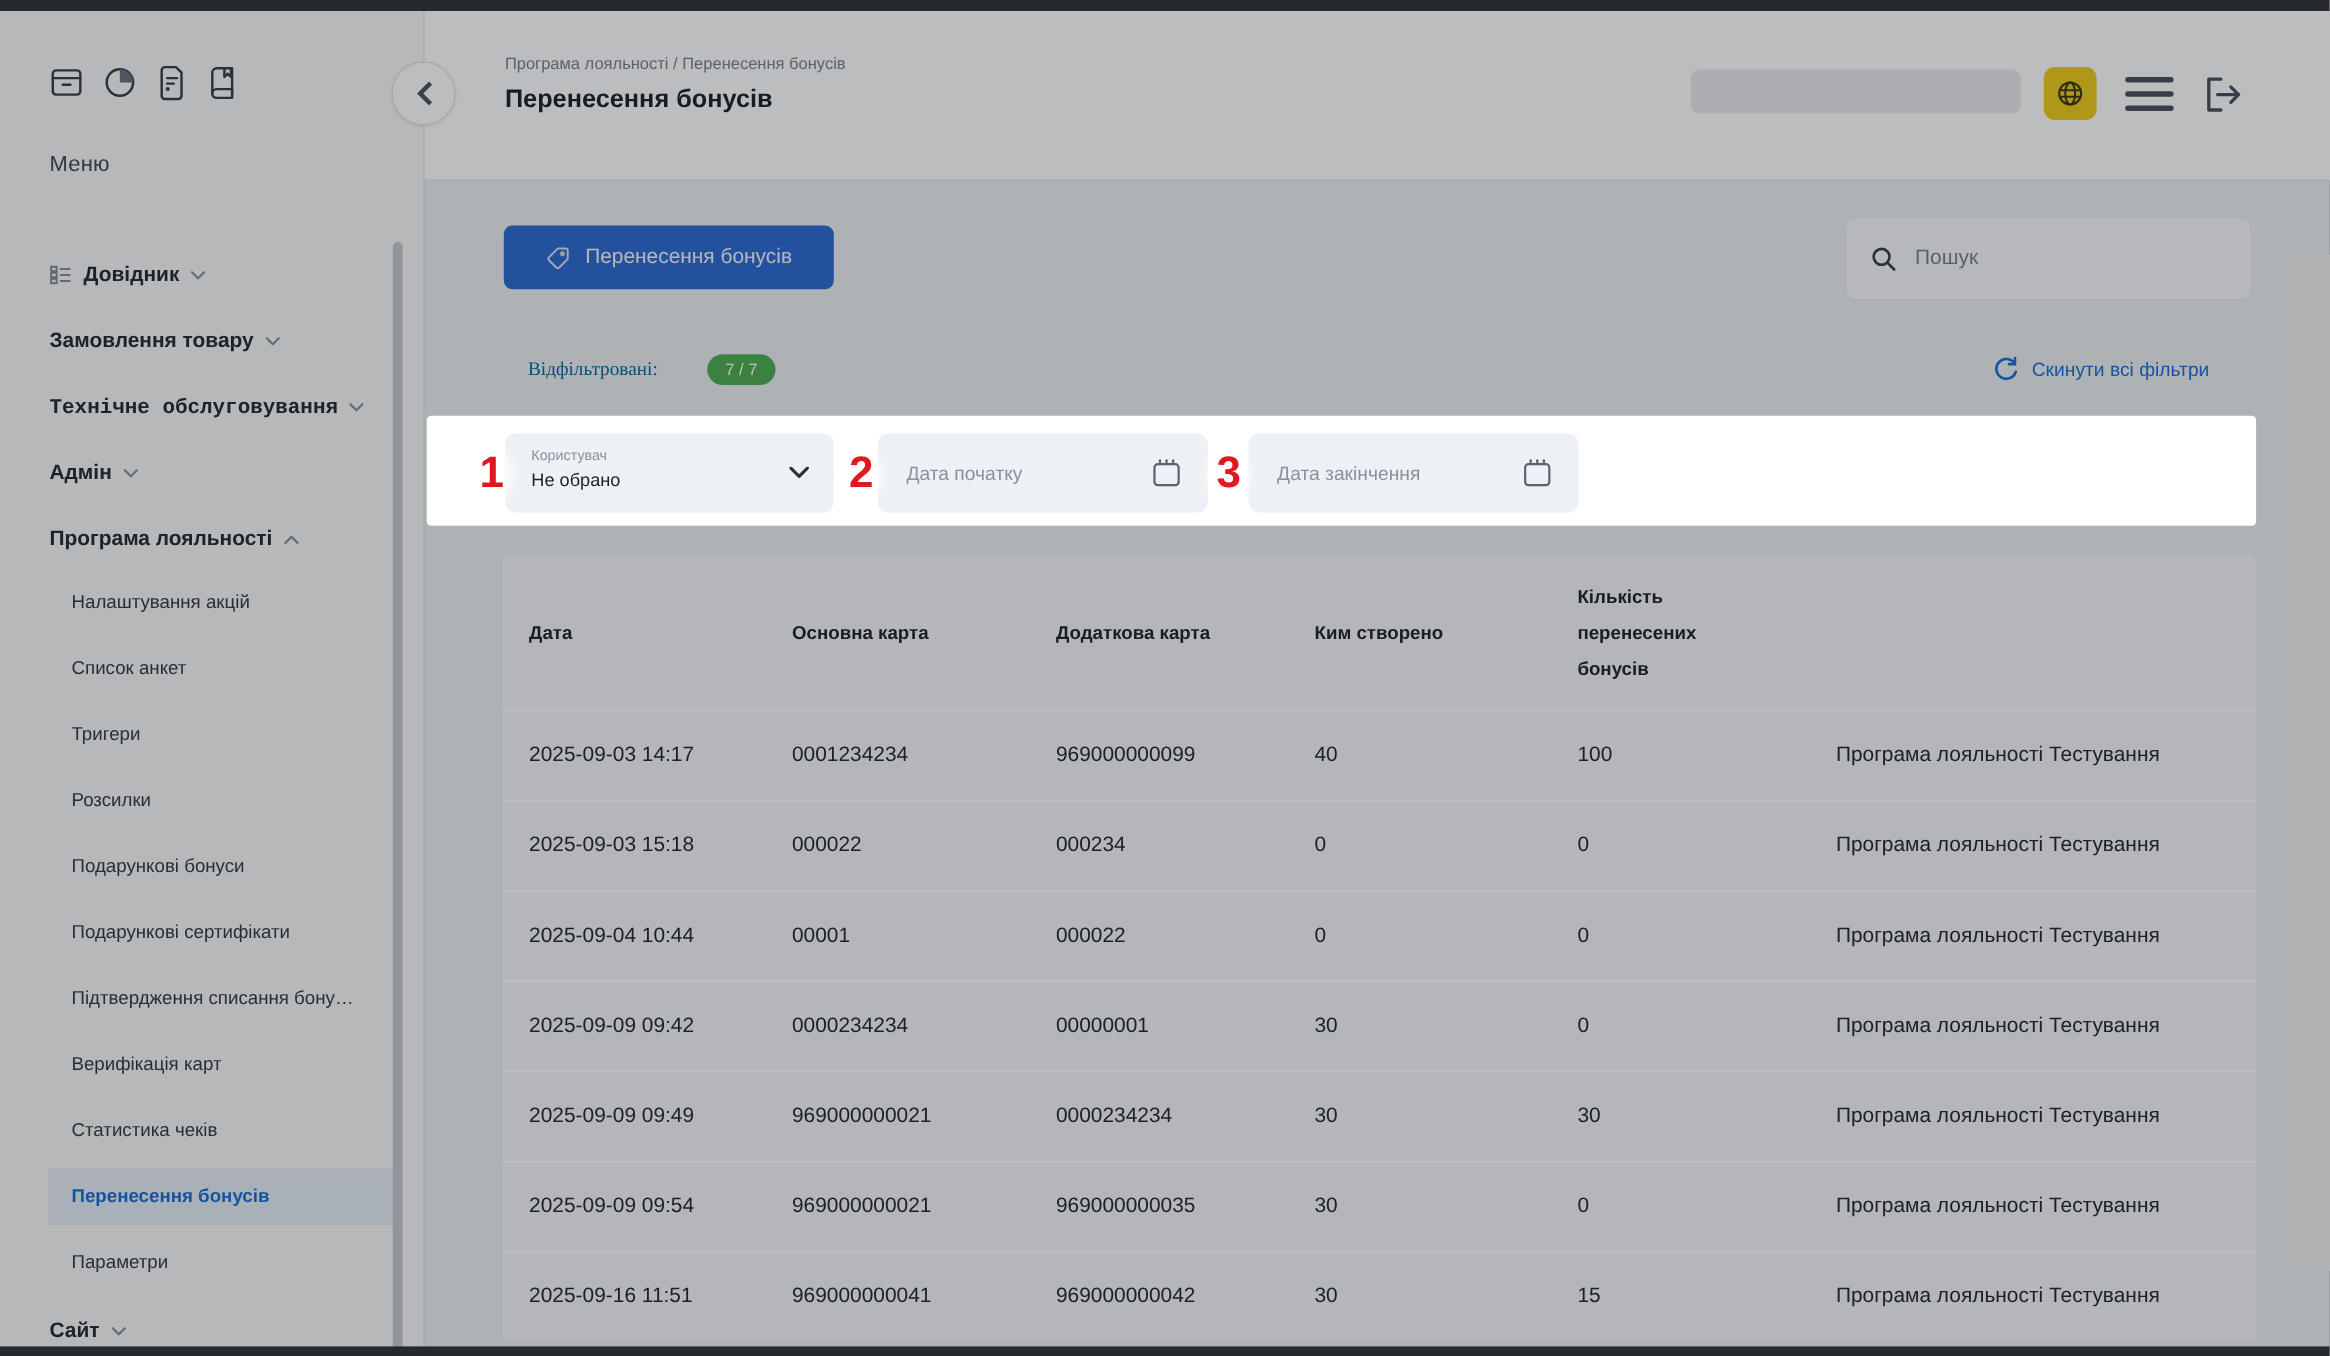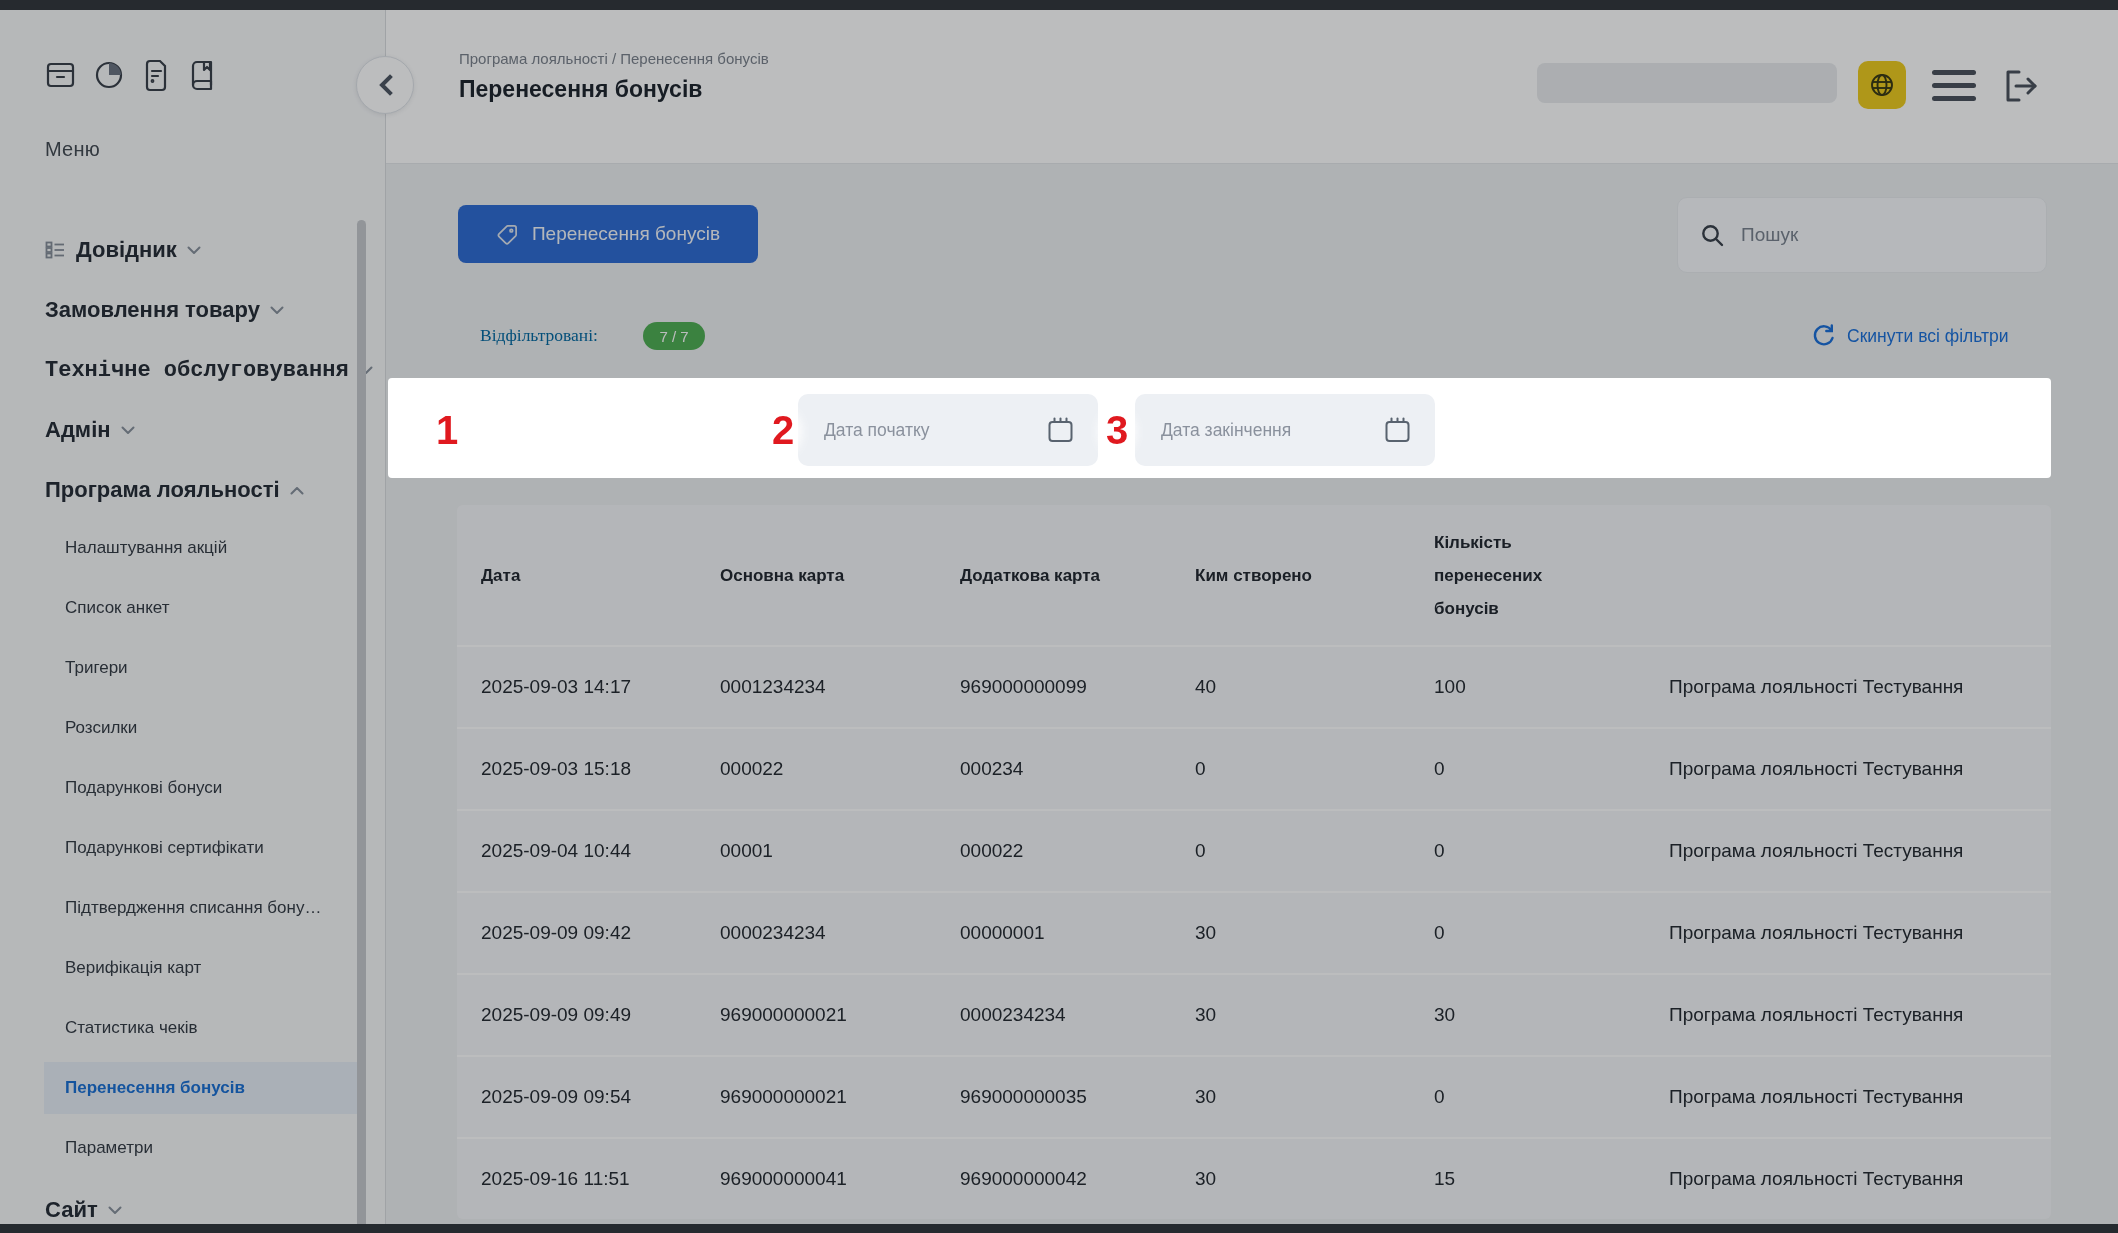--- a/index.html
+++ b/index.html
@@ -10,21 +10,21 @@
 
   
   .top-band{left:0;top:0;width:2118px;height:10px;background:#32363b;z-index:5;}
   .bottom-band{left:0;top:1224px;width:2118px;height:9px;background:#31363c;z-index:5;}
 
   
   .sidebar{left:0;top:10px;width:385px;height:1214px;background:#f7f8f9;border-right:1px solid #d9dcdf;z-index:2;}
   .logo-row{left:45px;top:48px;display:flex;gap:17px;align-items:center;}
   .menu-title{left:45px;top:128px;font-size:20px;color:#434a52;font-weight:500;letter-spacing:.2px;}
   .nav-top{position:absolute;display:flex;align-items:center;gap:10px;height:26px;cursor:pointer;}
-  .nav-top .lbl{font-size:22px;font-weight:700;color:#262d36;white-space:nowrap;}
+  .nav-top .lbl{font-size:19px;font-weight:700;color:#262d36;white-space:nowrap;}
   .chev{width:14px;height:9px;}
   .chev.up{transform:rotate(180deg);}
   .sub-item{position:absolute;left:44px;width:314px;height:52px;line-height:52px;
             padding-left:21px;box-sizing:border-box;font-size:17px;color:#343b44;
             white-space:nowrap;overflow:hidden;cursor:pointer;}
   .sub-item.active{background:#e6edf6;color:#1a6fd4;font-weight:700;}
   .sb-scroll{left:357px;top:210px;width:9px;height:1014px;background:#c6c9cd;border-radius:5px;z-index:3;}
 
   
   .collapse-btn{left:356px;top:56px;width:56px;height:56px;border-radius:50%;background:#ffffff;
@@ -350,20 +350,29 @@
           <div class="tc">15</div>
           <div class="tc">Програма лояльності Тестування</div>
         </div>
       </div>
   </div>
 
   <div class="abs overlay"></div>
 
   <div class="abs filter-strip"></div>
 
+  <div class="filter-box fb-user">
+    <span class="f-label">Користувач</span>
+    <span class="f-value">Не обрано</span>
+    <span class="dd-chev">
+      <svg width="19" height="11" viewBox="0 0 19 11" fill="none" stroke="#2a313b" stroke-width="2.8" stroke-linecap="round" stroke-linejoin="round">
+        <polyline points="2,1.5 9.5,9 17,1.5"></polyline>
+      </svg>
+    </span>
+  </div>
 
   <div class="filter-box fb-date fb-from">
     <span class="ph">Дата початку</span>
     <span>
       <svg width="27" height="28" viewBox="0 0 27 28" fill="none" stroke="#59636f" stroke-width="2" stroke-linecap="round">
         <rect x="2.5" y="6" width="22" height="19" rx="3"></rect>
         <line x1="7.5" y1="2.5" x2="7.5" y2="6"></line>
           <line x1="13.5" y1="2.5" x2="13.5" y2="6"></line>
           <line x1="19.5" y1="2.5" x2="19.5" y2="6"></line>
       </svg>

